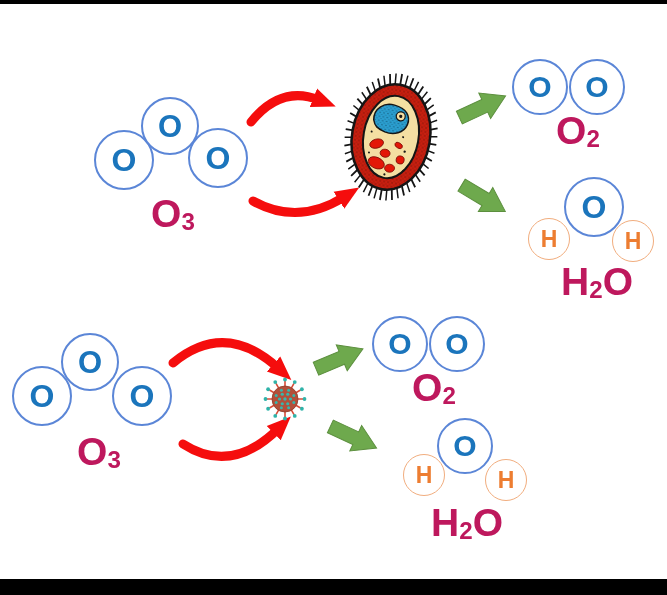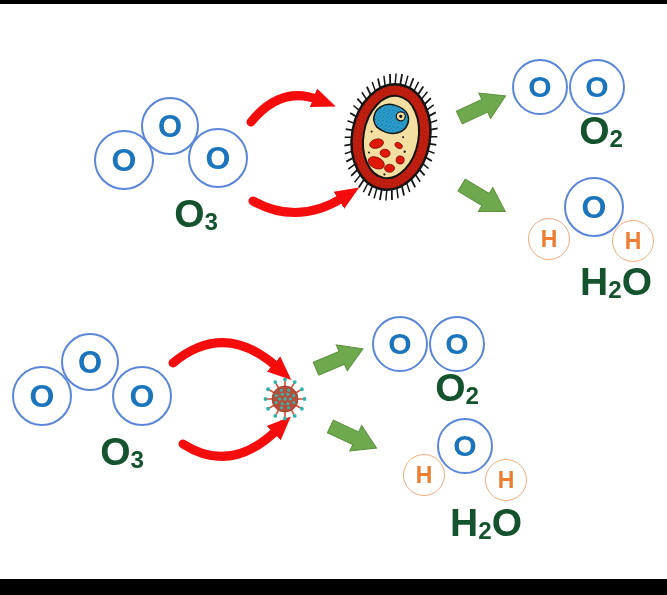--- a/index.html
+++ b/index.html
@@ -13,22 +13,22 @@
   .bar.bottom{top:579px;height:16px;}
   #overlay{position:absolute;left:0;top:0;z-index:1;}
   .atom{
     position:absolute;z-index:2;border-radius:50%;background:#fff;
     display:flex;align-items:center;justify-content:center;
     font-weight:700;box-sizing:border-box;line-height:1;
   }
   .atom.o{border:2px solid #5b86d7;color:#1b75bc;}
   .atom.h{border:1.5px solid #f1ad7e;color:#ed7d31;}
   .formula{
-    position:absolute;z-index:2;color:#14532d;font-weight:600;
-    font-size:39px;text-align:right;line-height:1;
+    position:absolute;z-index:2;color:#be185d;font-weight:600;
+    font-size:39px;text-align:center;line-height:1;
   }
   .formula sub{font-size:0.62em;vertical-align:-0.14em;font-weight:600;}
 </style>
 </head>
 <body>
 
 <div id="canvas">
 
   <div class="bar top"></div>
   <div class="bar bottom"></div>

